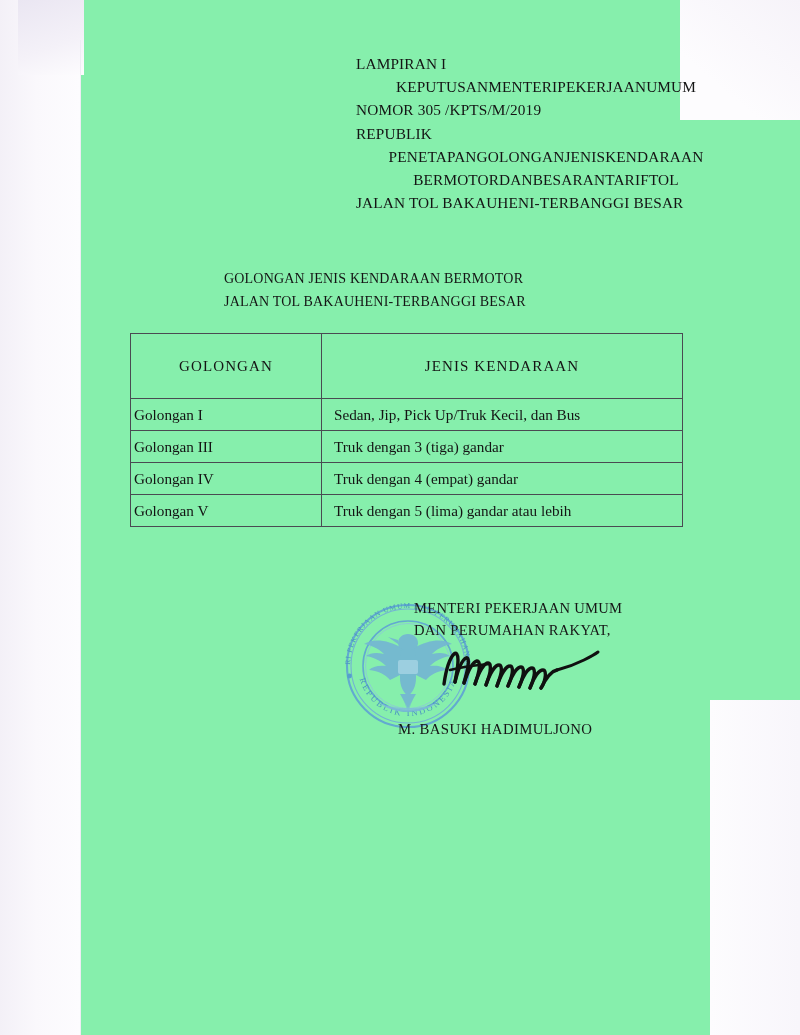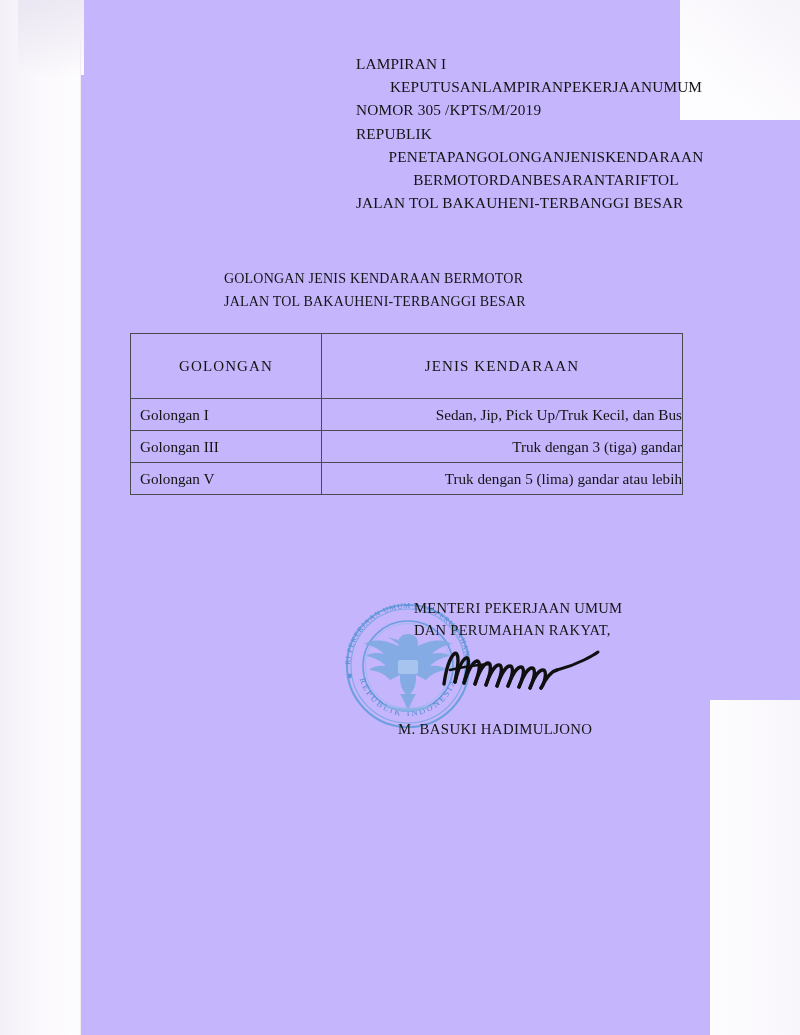--- a/index.html
+++ b/index.html
@@ -7,21 +7,21 @@
     padding: 0;
     background: #ffffff;
   }
   body {
     font-family: "Liberation Serif", "DejaVu Serif", serif;
   }
   #page {
     position: relative;
     width: 800px;
     height: 1035px;
-    background: #c4b5fd;
+    background: #86efac;
     overflow: hidden;
   }
   
   .scan-edge-left {
     position: absolute;
     left: 0; top: 0;
     width: 80px; height: 1035px;
     background: linear-gradient(to right, #f3f0f7 0%, #faf8fc 45%, #fdfcfe 100%);
     pointer-events: none;
   }
@@ -102,27 +102,26 @@
   }
   #class-table th {
     height: 62px;
     text-align: center;
     font-size: 15px;
     letter-spacing: 1.1px;
   }
   #class-table td {
     height: 31px;
     font-size: 15.2px;
-    padding: 0 0 0 9px;
+    padding: 0 0 0 3px;
   }
   .col-gol { width: 191px; }
   .col-jen { width: 361px; }
   #class-table td.cell-jenis {
     padding-left: 12px;
-    text-align: right;
   }
 
   
   #signature-block {
     position: absolute;
     left: 414px;
     top: 598px;
     font-size: 14.6px;
     line-height: 21.5px;
     color: #161616;
@@ -168,21 +167,21 @@
   <div class="scan-edge-left"></div>
   <div class="scan-corner"></div>
   <div class="scan-edge-line"></div>
   <div class="scan-smudge"></div>
   <div class="scan-right-soft"></div>
 
   <div id="header-block">
     <div class="line">LAMPIRAN I</div>
     <div class="line justify">
         <span>KEPUTUSAN</span>
-        <span>LAMPIRAN</span>
+        <span>MENTERI</span>
         <span>PEKERJAAN</span>
         <span>UMUM</span>
       </div>
     <div class="line">NOMOR 305 /KPTS/M/2019</div>
     <div class="line">REPUBLIK</div>
     <div class="line justify">
         <span>PENETAPAN</span>
         <span>GOLONGAN</span>
         <span>JENIS</span>
         <span>KENDARAAN</span>
@@ -216,20 +215,24 @@
     <tbody>
       <tr>
         <td>Golongan I</td>
         <td class="cell-jenis">Sedan, Jip, Pick Up/Truk Kecil, dan Bus</td>
       </tr>
       <tr>
         <td>Golongan III</td>
         <td class="cell-jenis">Truk dengan 3 (tiga) gandar</td>
       </tr>
       <tr>
+        <td>Golongan IV</td>
+        <td class="cell-jenis">Truk dengan 4 (empat) gandar</td>
+      </tr>
+      <tr>
         <td>Golongan V</td>
         <td class="cell-jenis">Truk dengan 5 (lima) gandar atau lebih</td>
       </tr>
     </tbody>
   </table>
 
   <svg id="official-stamp" viewBox="0 0 152 152">
     <defs>
       <path id="arcTop" d="M 18,76 A 58,58 0 0 1 134,76"></path>
       <path id="arcBottom" d="M 26,76 A 50,50 0 0 0 126,76"></path>

